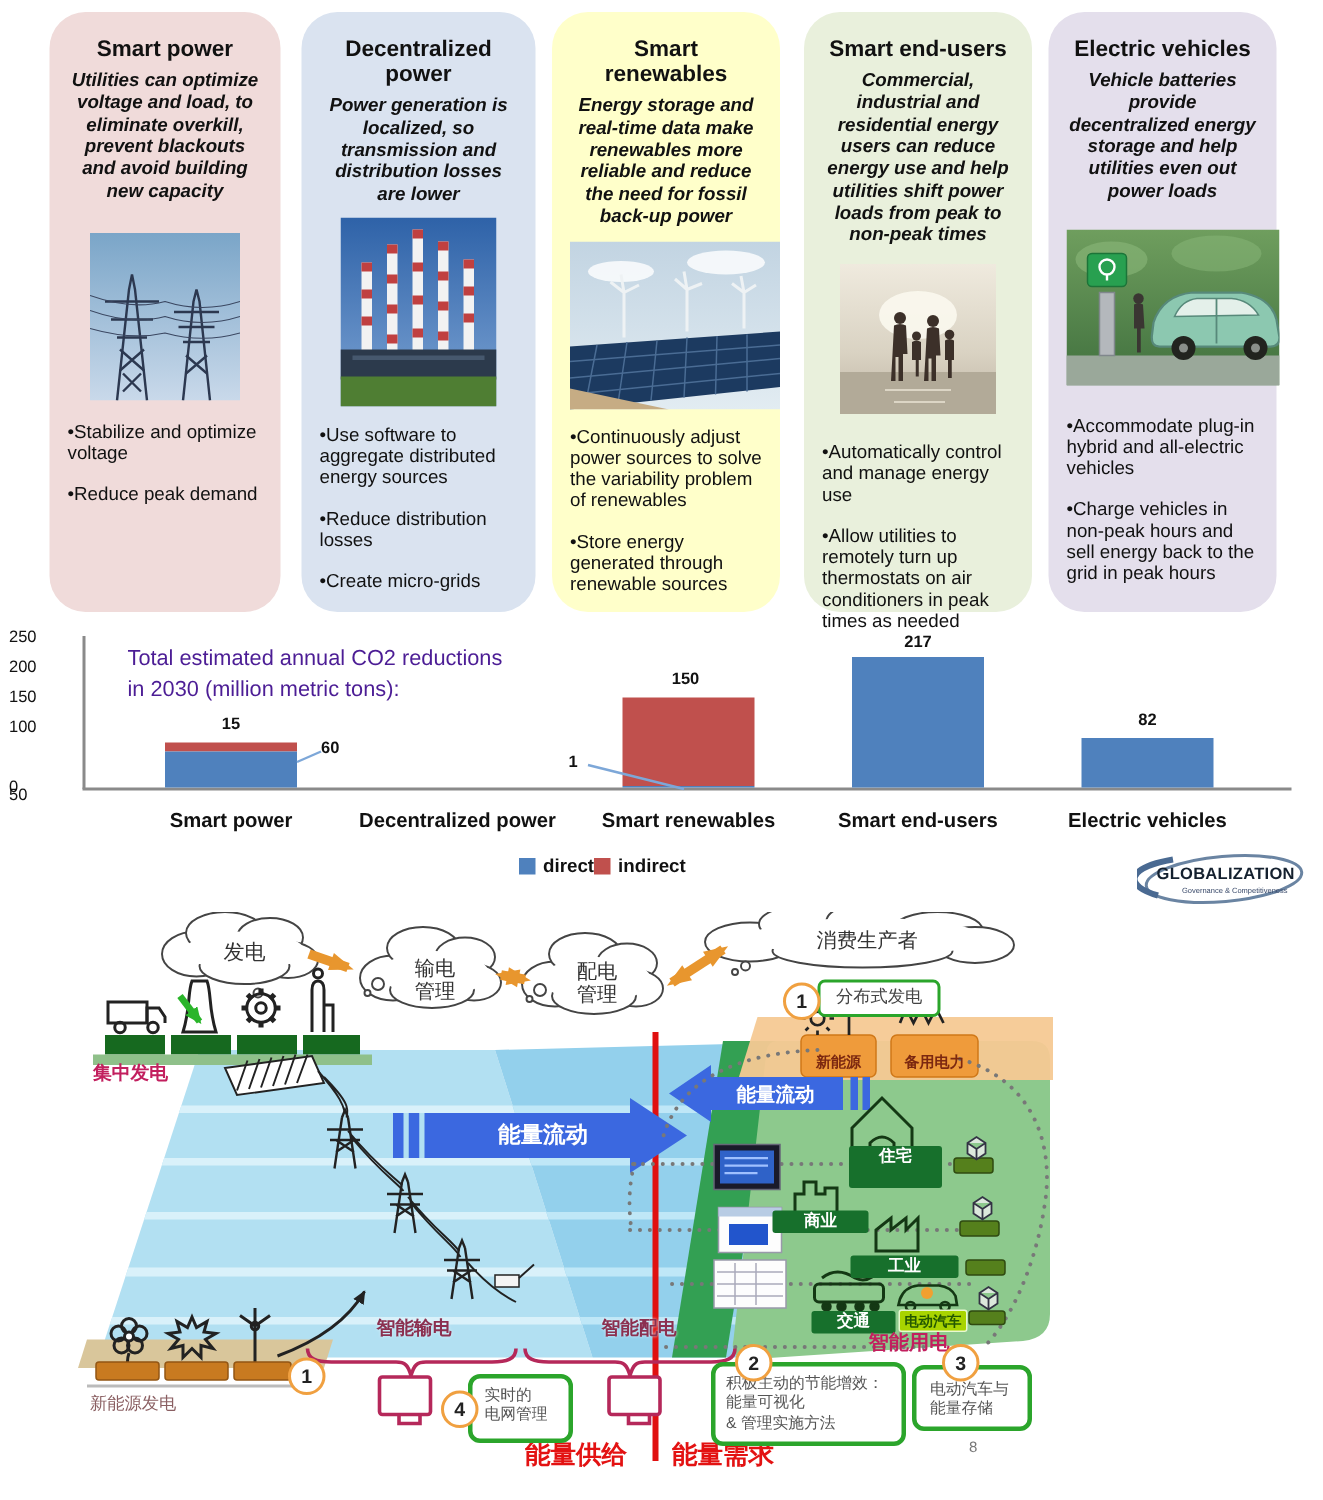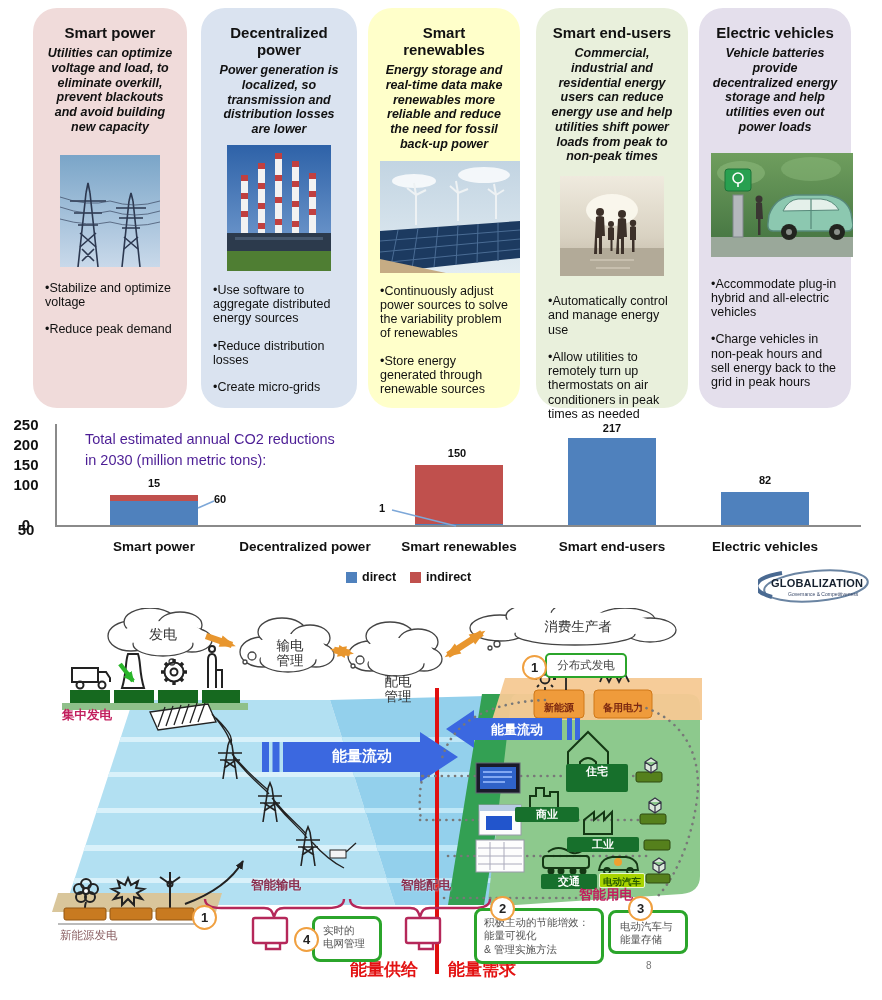--- a/index.html
+++ b/index.html
@@ -7,28 +7,28 @@
         font-family:"Liberation Sans","DejaVu Sans",sans-serif;color:#111;}
   .abs{position:absolute;}
   
   .card{position:absolute;top:8px;height:400px;border-radius:24px;box-sizing:border-box;padding:10px 12px;}
   .card-title{font-size:15px;font-weight:bold;text-align:center;margin-top:6px;}
   .card-desc{font-size:12.5px;font-weight:bold;font-style:italic;text-align:center;line-height:1.18;margin-top:5px;}
   .photo{display:block;margin:0 auto;}
   .bullets{font-size:12.5px;line-height:1.14;}
   .bullet{margin-bottom:13px;}
   
-  .ytick{position:absolute;left:6px;width:40px;text-align:center;font-size:15px;font-weight:bold;line-height:16px;}
+  .ytick{position:absolute;left:6px;width:40px;text-align:left;font-size:11px;font-weight:normal;line-height:16px;}
   .axis{position:absolute;background:#8a8a8a;}
   .bar{position:absolute;}
   .bar-blue{background:#4f81bd;}
   .bar-red{background:#c0504d;}
   .bar-label{position:absolute;font-size:11px;font-weight:bold;text-align:center;}
   .cat-label{position:absolute;top:539px;font-size:13.5px;font-weight:bold;text-align:center;}
-  .legend{position:absolute;left:346px;top:570px;display:flex;gap:14px;align-items:center;}
+  .legend{position:absolute;left:346px;top:570px;display:flex;align-items:center;}
   .legend-item{display:flex;gap:5px;align-items:center;font-size:12.5px;font-weight:bold;}
   .swatch{width:11px;height:11px;display:inline-block;}
   .annot{position:absolute;font-size:14.5px;color:#4c1d95;}
   
   .cloudtxt{position:absolute;text-align:center;font-size:13.5px;color:#333;line-height:1.12;z-index:4;}
   .badge{position:absolute;width:21px;height:21px;border:2.5px solid #f0a040;border-radius:50%;
          background:#fff;font-weight:bold;font-size:13px;text-align:center;line-height:21px;color:#222;z-index:6;}
   .gbox{position:absolute;background:#fff;border:3px solid #2ba52b;border-radius:8px;z-index:5;
         font-size:10.5px;color:#555;line-height:1.28;box-sizing:border-box;}
   .pill{position:absolute;background:#17702c;color:#fff;font-size:11px;font-weight:bold;
@@ -553,21 +553,21 @@
           <path d="M419,943 V949 H433 V943"></path>
         </g>
     </g>
   </svg>
 
   <div class="cloudtxt" style="left:138px;top:627px;width:50px;font-size:14px;">发电</div>
   <div class="cloudtxt" style="left:262px;top:638px;width:56px;">
     <div>输电</div>
     <div>管理</div>
   </div>
-  <div class="cloudtxt" style="left:370px;top:674px;width:56px;">
+  <div class="cloudtxt" style="left:370px;top:642px;width:56px;font-family:Liberation Mono, monospace;">
     <div>配电</div>
     <div>管理</div>
   </div>
   <div class="cloudtxt" style="left:530px;top:619px;width:96px;">消费生产者</div>
 
   <div class="badge" style="left:522px;top:655px;">1</div>
   <div class="gbox" style="left:545px;top:653px;width:82px;height:25px;border-width:2.5px;border-radius:5px;font-size:11.5px;color:#444;text-align:center;line-height:20px;">分布式发电</div>
 
   <div class="obox-txt" style="left:534px;top:701px;width:50px;">新能源</div>
   <div class="obox-txt" style="left:594px;top:701px;width:58px;">备用电力</div>

